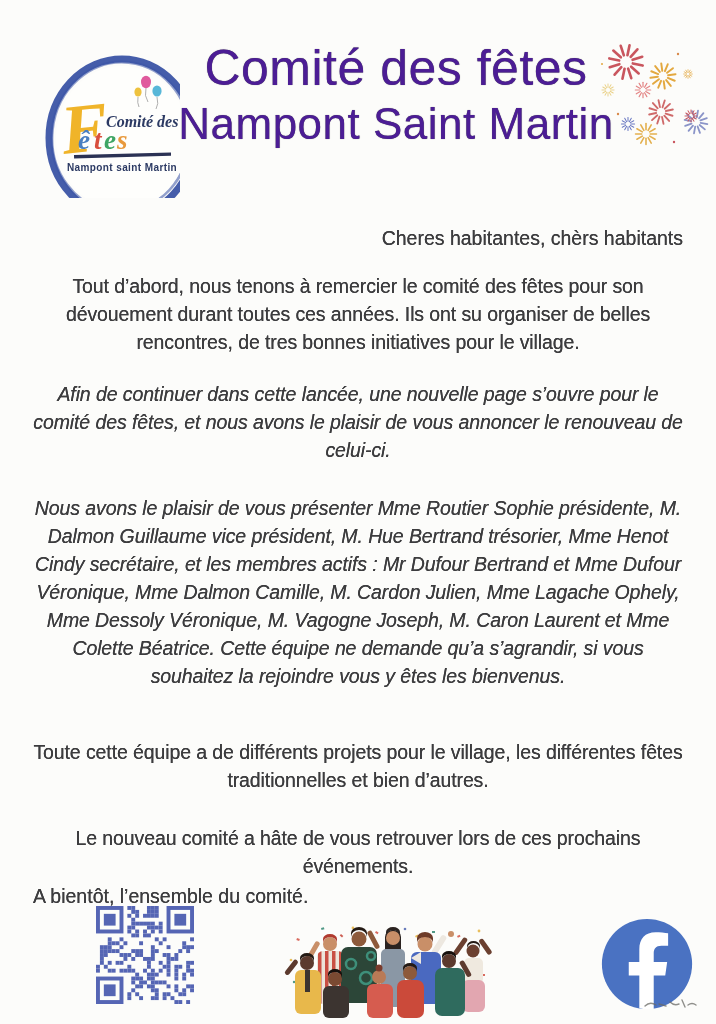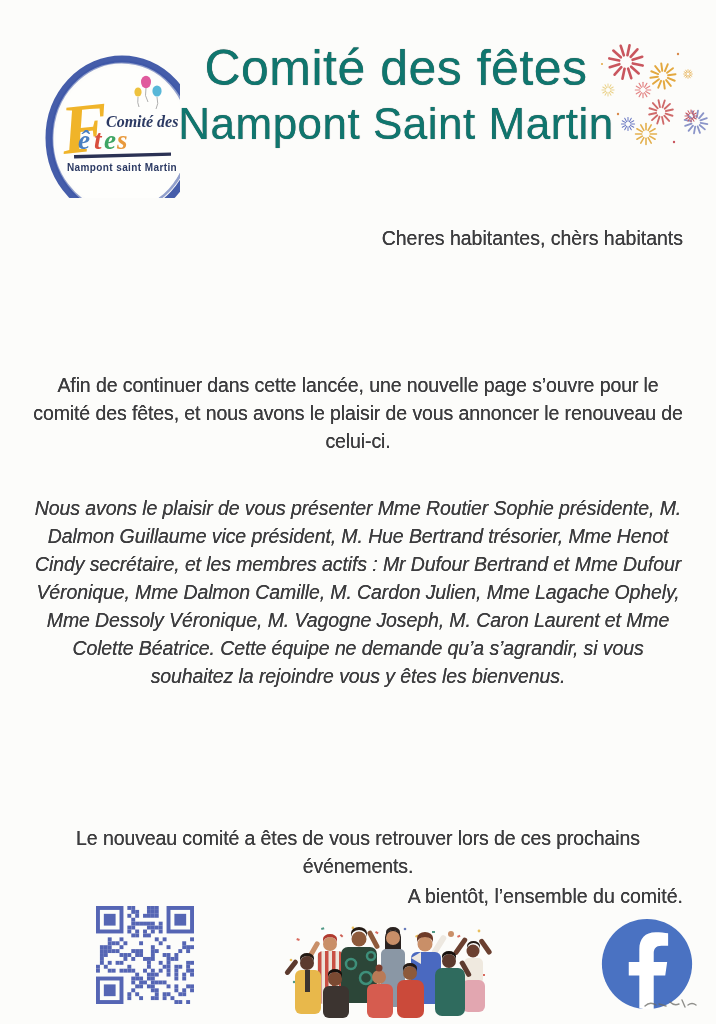--- a/index.html
+++ b/index.html
@@ -4,33 +4,33 @@
 <style>
   html,body{margin:0;padding:0;}
   body{width:716px;height:1024px;overflow:hidden;background:#e9e9e7;}
   .page{
     position:relative;width:716px;height:1024px;background:#fcfcfa;
     font-family:"Liberation Sans","DejaVu Sans",sans-serif;color:#3c3c3e;
   }
   
   .logo{position:absolute;left:22px;top:26px;width:158px;height:172px;}
   
-  .title-block{position:absolute;left:150px;top:38px;width:492px;text-align:center;color:#0f766e;}
+  .title-block{position:absolute;left:150px;top:38px;width:492px;text-align:center;color:#4c1d95;}
   .title-l1{font-size:50px;line-height:60px;font-weight:400;text-shadow:0 0 0.7px #404044;letter-spacing:0.5px;}
   .title-l2{font-size:33px;line-height:44px;text-shadow:0 0 0.6px #404044;}
   .title-l3{font-size:44px;line-height:52px;text-shadow:0 0 0.7px #404044;letter-spacing:0.5px;}
   
   .fireworks{position:absolute;left:588px;top:24px;width:126px;height:128px;}
   
   .letter{position:absolute;left:33px;width:650px;font-size:19.5px;line-height:28px;
           text-align:center;text-shadow:0 0 0.5px #3c3c3e;letter-spacing:-0.1px;}
   .salutation{position:absolute;left:33px;top:224px;width:650px;text-align:right;padding-left:71px;
           font-size:19.5px;line-height:28px;text-shadow:0 0 0.5px #3c3c3e;box-sizing:border-box;}
-  .p1{top:252px;} .p2{top:351px;} .p3{top:474px;font-style:italic;} .p4{top:718px;} .p5{top:804px;}
-  .closing{position:absolute;left:33px;top:882px;width:650px;text-align:right;
+  .p1{top:252px;} .p2{top:360px;font-style:italic;} .p3{top:474px;font-style:italic;} .p4{top:718px;} .p5{top:804px;}
+  .closing{position:absolute;left:33px;top:882px;width:650px;text-align:left;
           font-size:19.5px;line-height:28px;text-shadow:0 0 0.5px #3c3c3e;}
   
   .qr{position:absolute;left:96px;top:904px;width:98px;height:102px;}
   .people{position:absolute;left:283px;top:922px;width:212px;height:96px;}
   .fb{position:absolute;left:599px;top:916px;width:96px;height:96px;}
   .artifact{position:absolute;left:642px;top:997px;width:60px;height:14px;opacity:.75;}
   
   .et0{fill:#4a7fc1;} .et1{fill:#d94f3d;} .et2{fill:#3fa564;} .et3{fill:#e8993c;}
 </style>
 </head>
@@ -95,23 +95,25 @@
     <use href="#burst" transform="translate(108,98) scale(1.05) rotate(10)" color="#8a94c8"></use>
     <use href="#burst" transform="translate(103,92) scale(0.55)" color="#c9565e"></use>
     <use href="#burst" transform="translate(100,50) scale(0.4)" color="#e3a83f"></use>
     <circle cx="90" cy="30" r="1.2" fill="#d98a4a"></circle>
       <circle cx="30" cy="90" r="1.2" fill="#d98a4a"></circle>
     <circle cx="86" cy="118" r="1.2" fill="#c9565e"></circle>
       <circle cx="14" cy="40" r="1" fill="#e3a83f"></circle>
   </svg>
 
   <div class="salutation">Cheres habitantes, chèrs habitants</div>
+  <p class="letter p1">Tout d’abord, nous tenons à remercier le comité des fêtes pour son dévouement durant toutes ces années. Ils ont su organiser de belles rencontres, de tres bonnes initiatives pour le village.</p>
   <p class="letter p2">Afin de continuer dans cette lancée, une nouvelle page s’ouvre pour le comité des fêtes, et nous avons le plaisir de vous annoncer le renouveau de celui-ci.</p>
   <p class="letter p3">Nous avons le plaisir de vous présenter Mme Routier Sophie présidente,  M. Dalmon Guillaume vice président, M. Hue Bertrand trésorier, Mme Henot Cindy secrétaire, et les membres actifs : Mr Dufour Bertrand et Mme Dufour Véronique, Mme Dalmon Camille, M. Cardon Julien, Mme Lagache Ophely, Mme Dessoly Véronique, M. Vagogne Joseph, M. Caron Laurent et Mme Colette Béatrice. Cette équipe ne demande qu’a s’agrandir, si vous souhaitez la rejoindre vous y êtes les bienvenus.</p>
-  <p class="letter p5">Le nouveau comité a êtes de vous retrouver lors de ces prochains événements.</p>
+  <p class="letter p4">Toute cette équipe a de différents projets pour le village, les différentes fêtes traditionnelles et bien d’autres.</p>
+  <p class="letter p5">Le nouveau comité a hâte de vous retrouver lors de ces prochains événements.</p>
   <div class="closing">A bientôt, l’ensemble du comité.</div>
 
   <svg id="qr-svg" class="qr" viewBox="0 0 100 100">
       <g fill="#5565b4">
         <rect x="32" y="0" width="4" height="4"></rect>
         <rect x="36" y="0" width="4" height="4"></rect>
         <rect x="52" y="0" width="4" height="4"></rect>
         <rect x="56" y="0" width="4" height="4"></rect>
         <rect x="60" y="0" width="4" height="4"></rect>
         <rect x="36" y="4" width="4" height="4"></rect>

